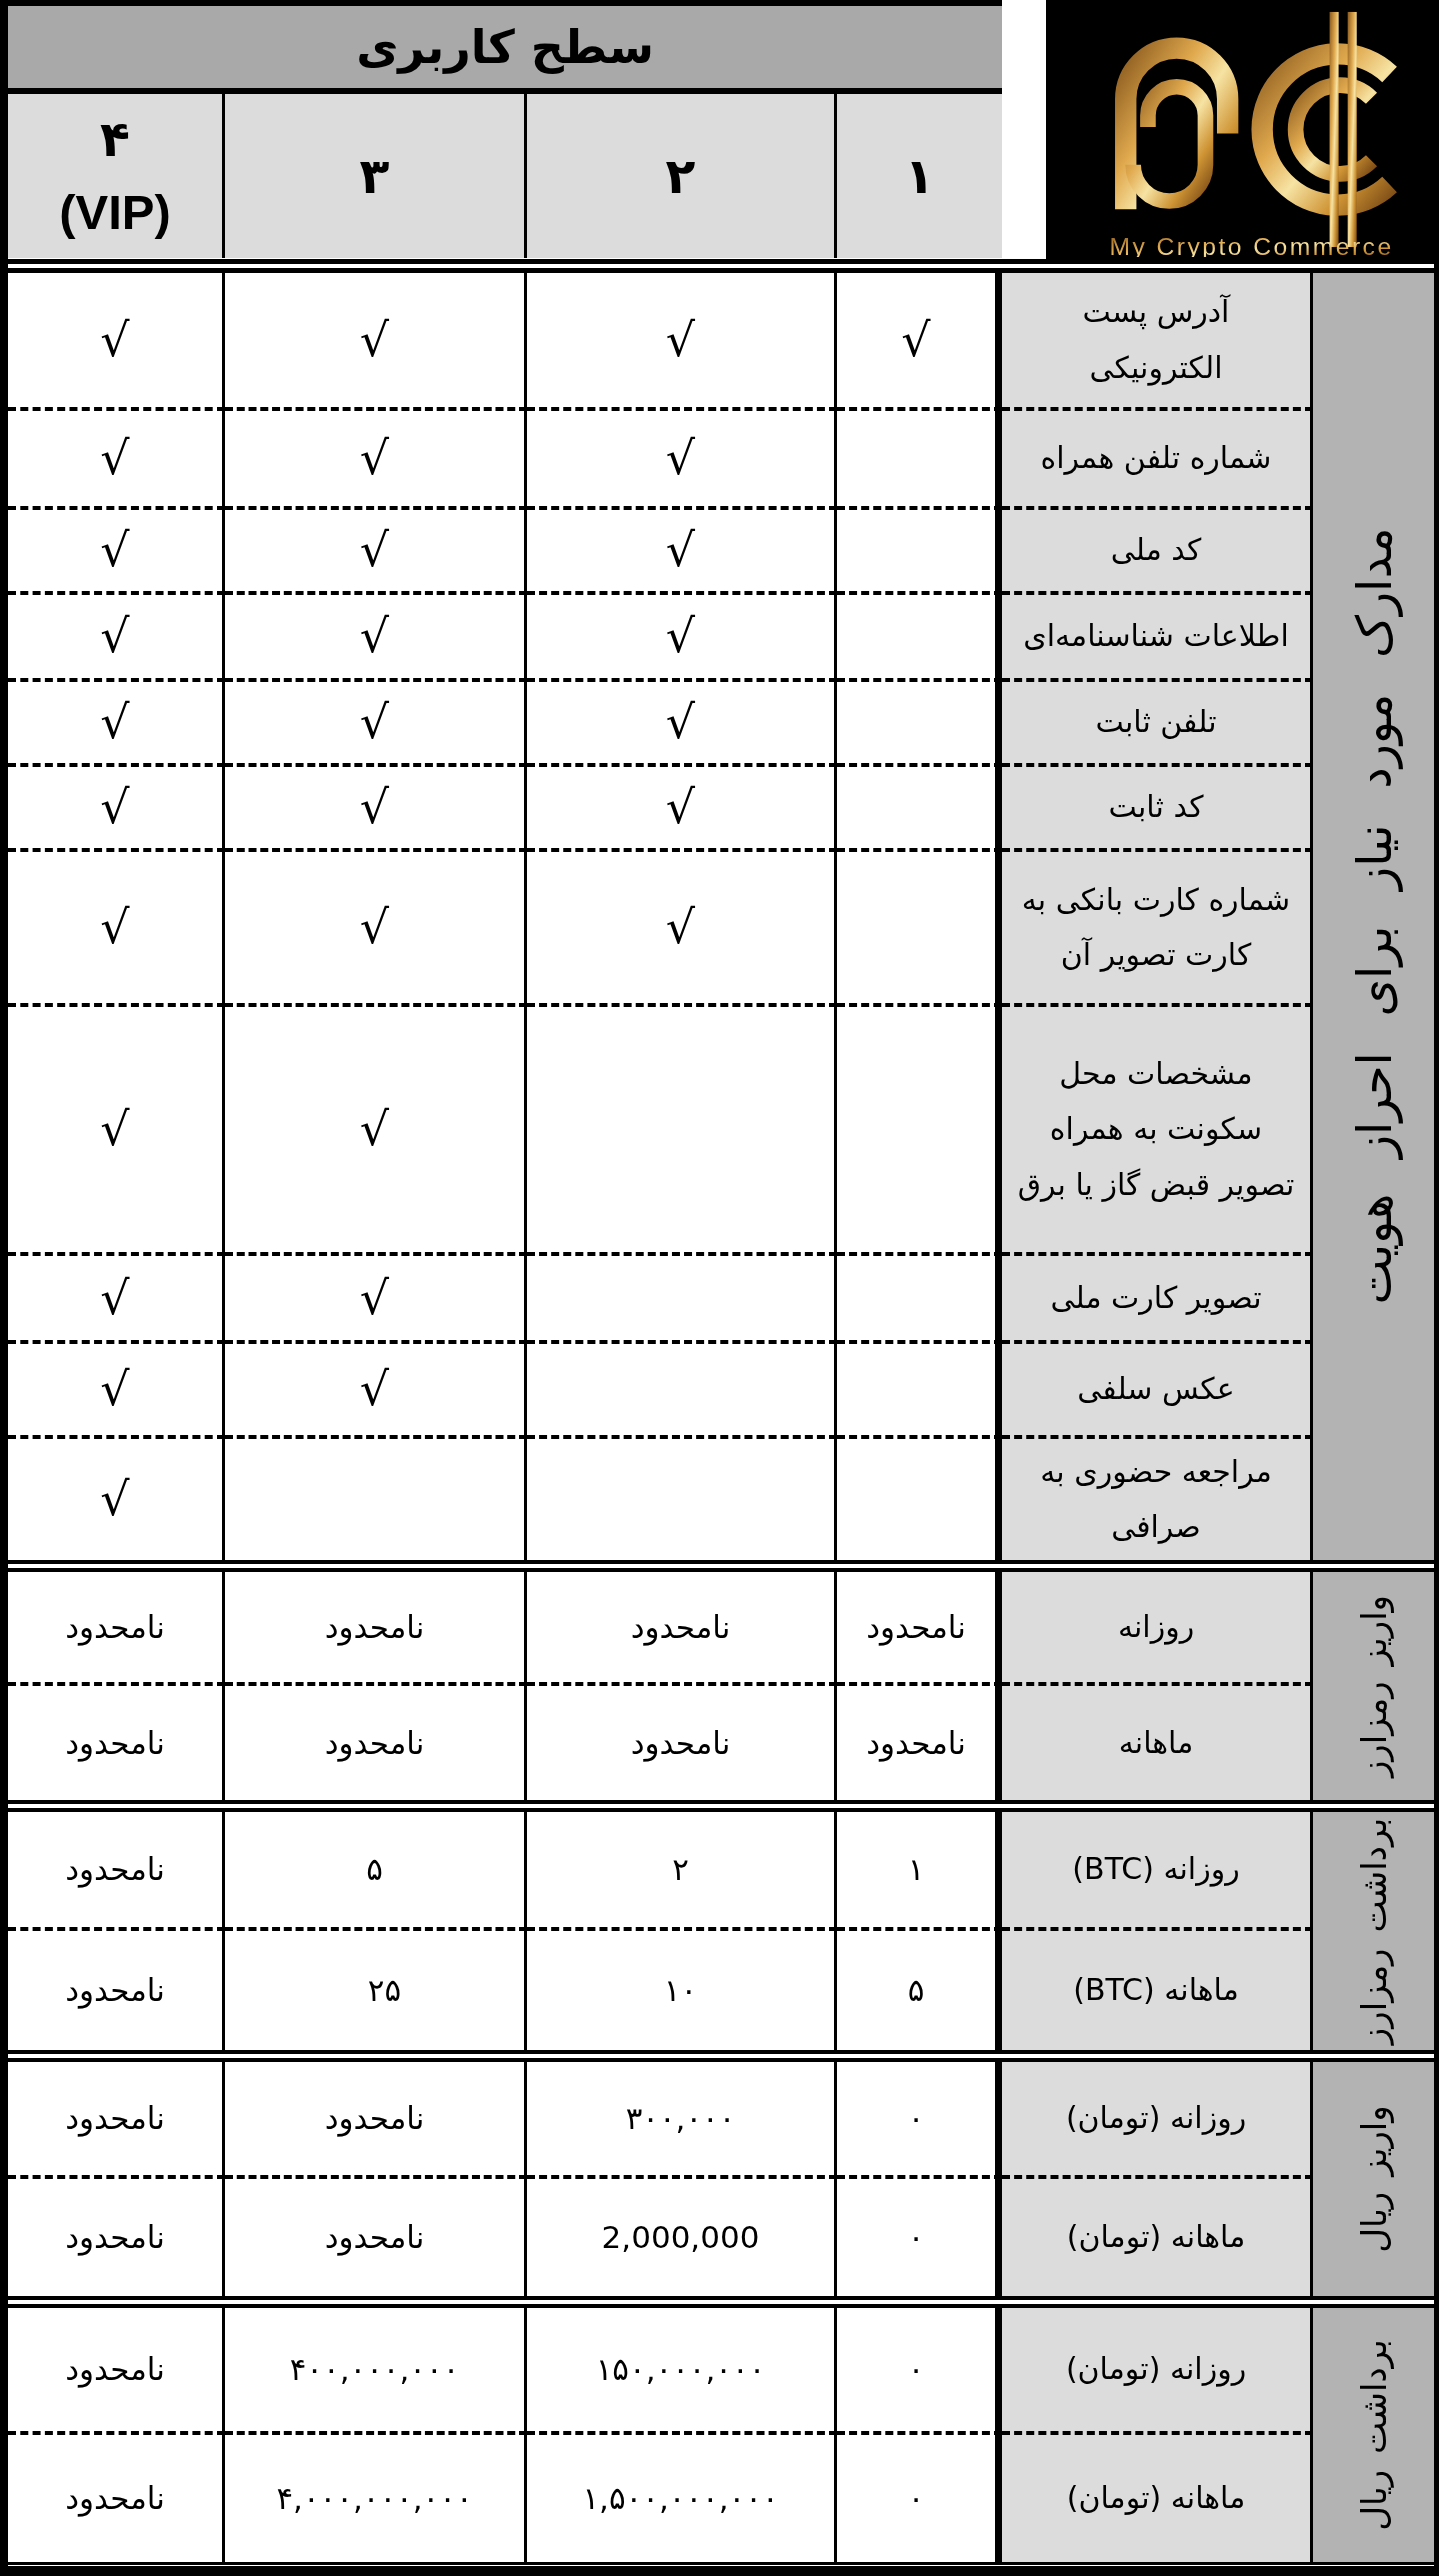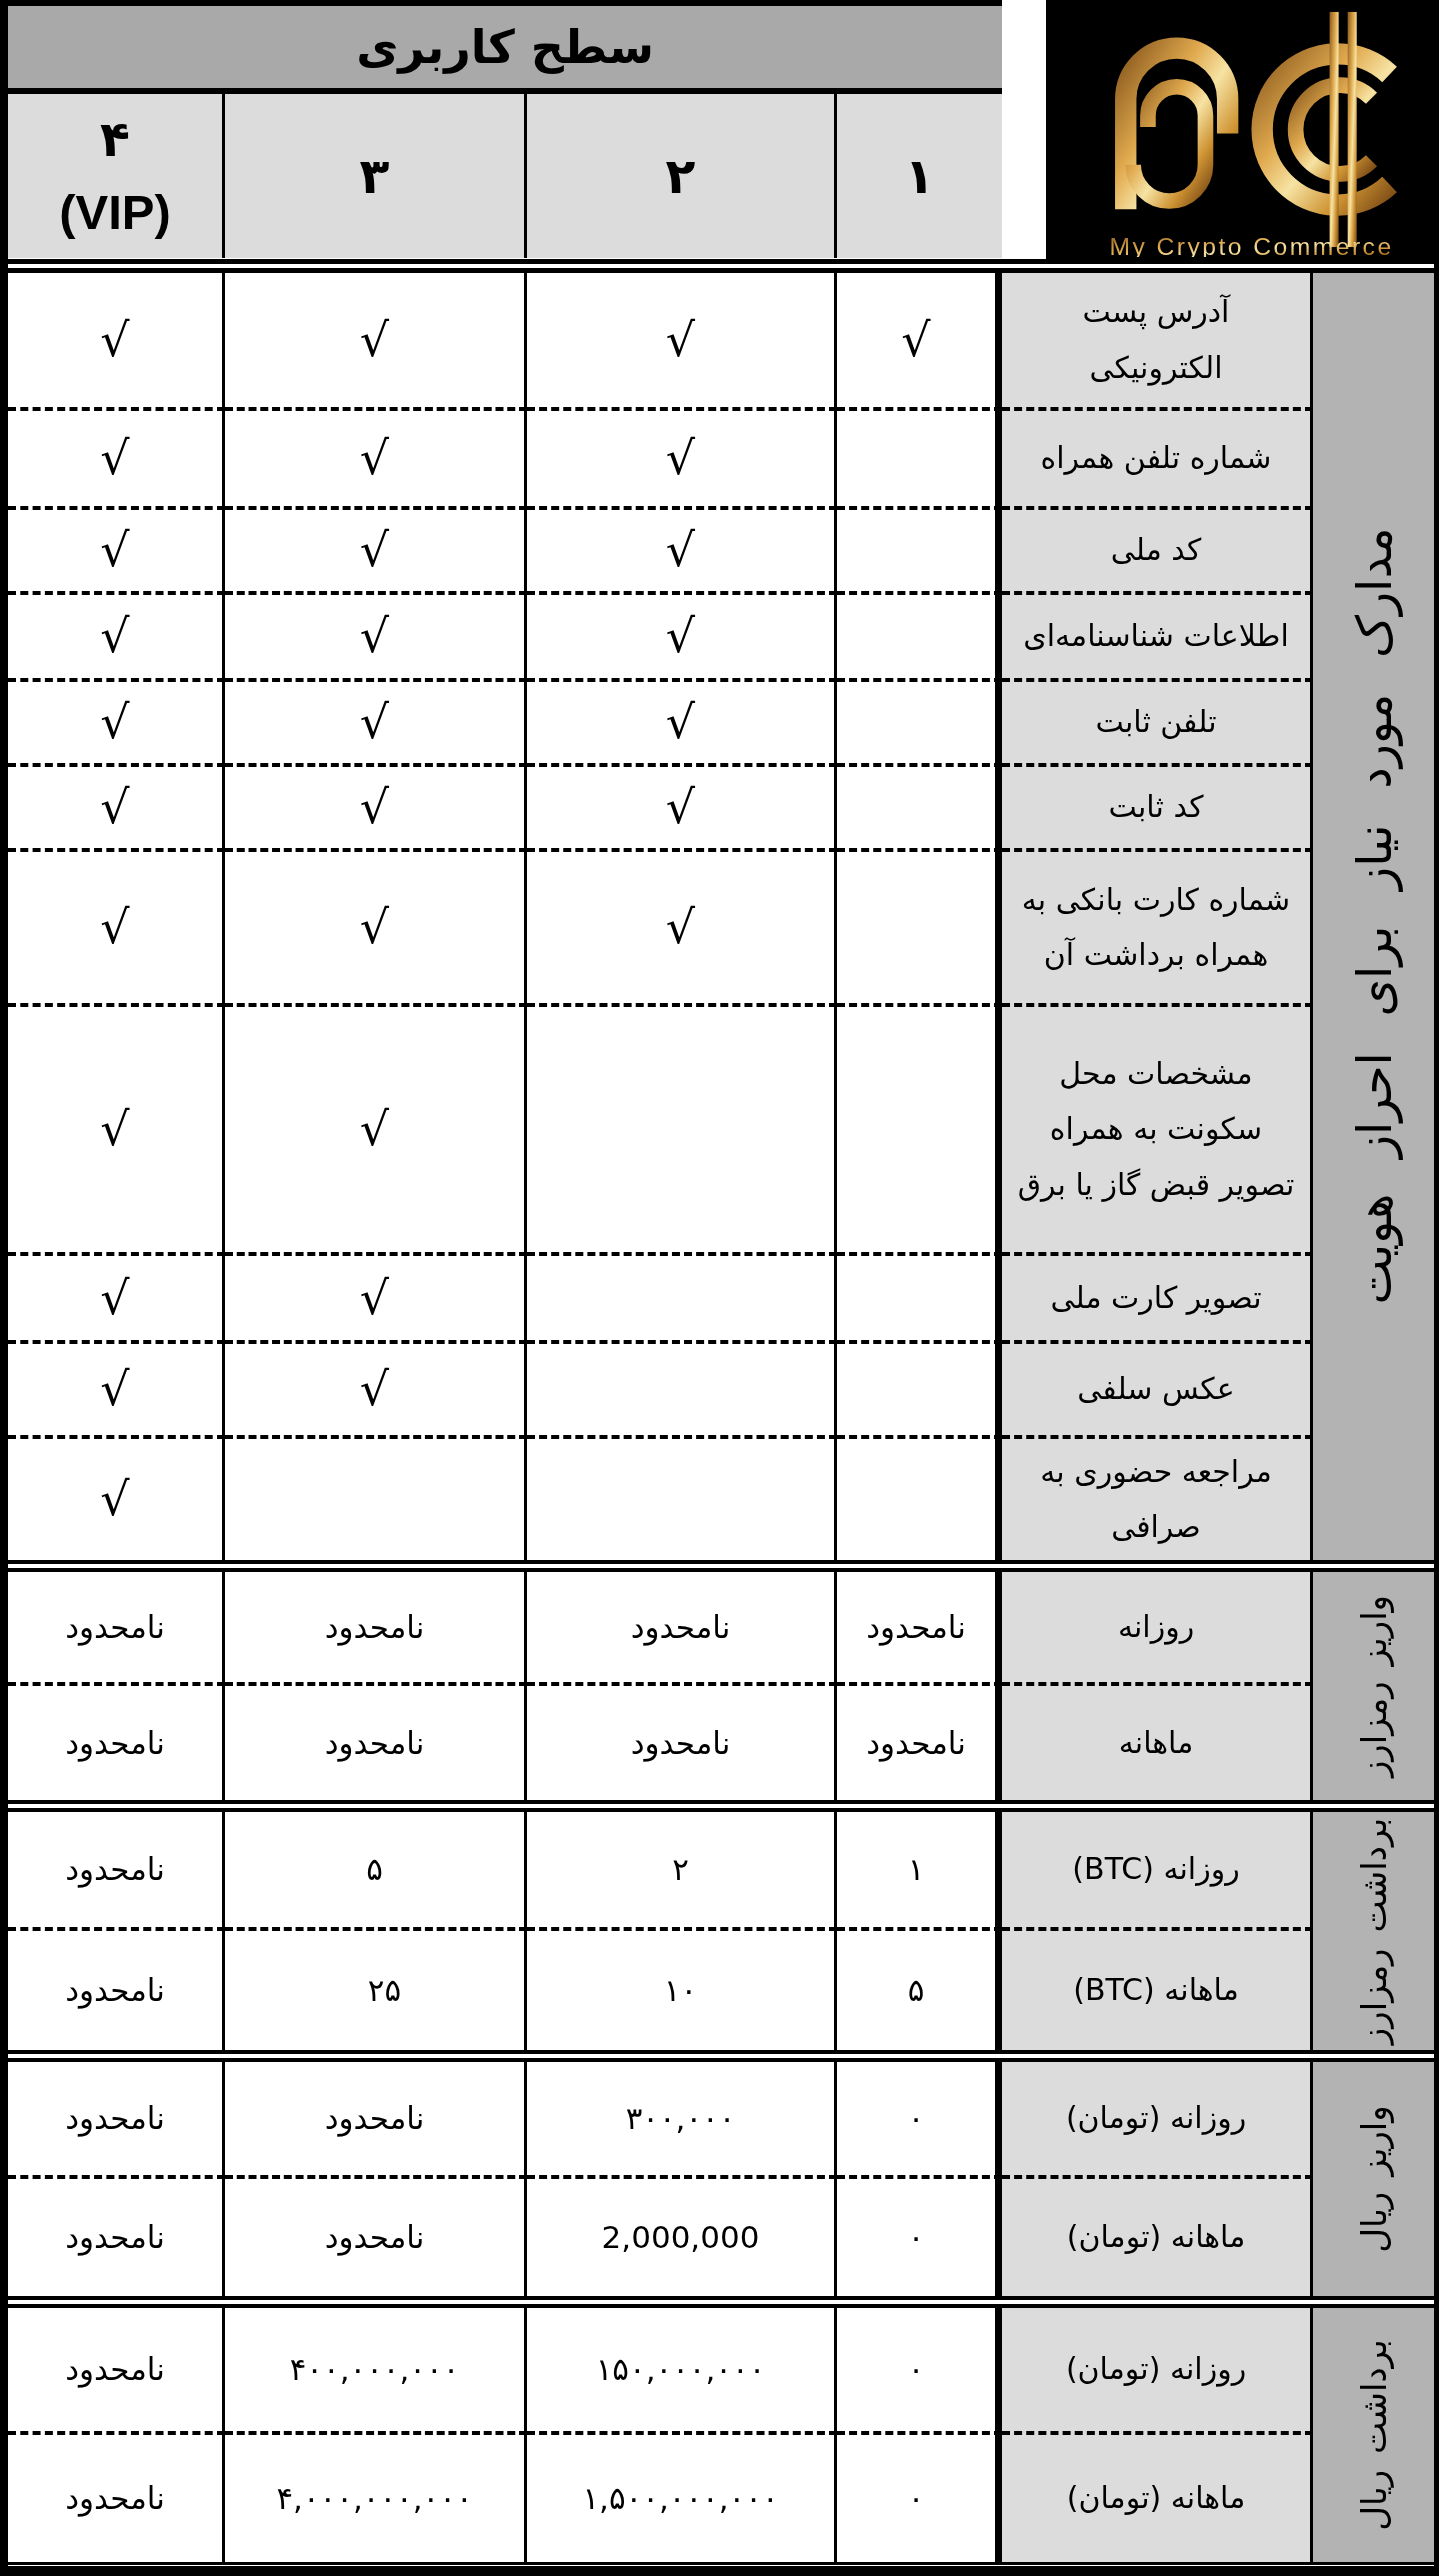--- a/index.html
+++ b/index.html
@@ -171,21 +171,21 @@
           <div class="cell c-l4" style="grid-area: 7 / 1;">
             <span class="check">√</span>
           </div>
           <div class="cell c-l3" style="grid-area: 7 / 2;">
             <span class="check">√</span>
           </div>
           <div class="cell c-l2" style="grid-area: 7 / 3;">
             <span class="check">√</span>
           </div>
           <div class="cell c-l1" style="grid-area: 7 / 4;"></div>
-          <div class="cell rlabel" dir="rtl" style="grid-area: 7 / 5;">شماره کارت بانکی به همراه برداشت آن</div>
+          <div class="cell rlabel" dir="rtl" style="grid-area: 7 / 5;">شماره کارت بانکی به کارت تصویر آن</div>
           <div class="cell c-l4" style="grid-area: 8 / 1;">
             <span class="check">√</span>
           </div>
           <div class="cell c-l3" style="grid-area: 8 / 2;">
             <span class="check">√</span>
           </div>
           <div class="cell c-l2" style="grid-area: 8 / 3;"></div>
           <div class="cell c-l1" style="grid-area: 8 / 4;"></div>
           <div class="cell rlabel" dir="rtl" style="grid-area: 8 / 5;">مشخصات محل سکونت به همراه تصویر قبض گاز یا برق</div>
           <div class="cell c-l4" style="grid-area: 9 / 1;">

